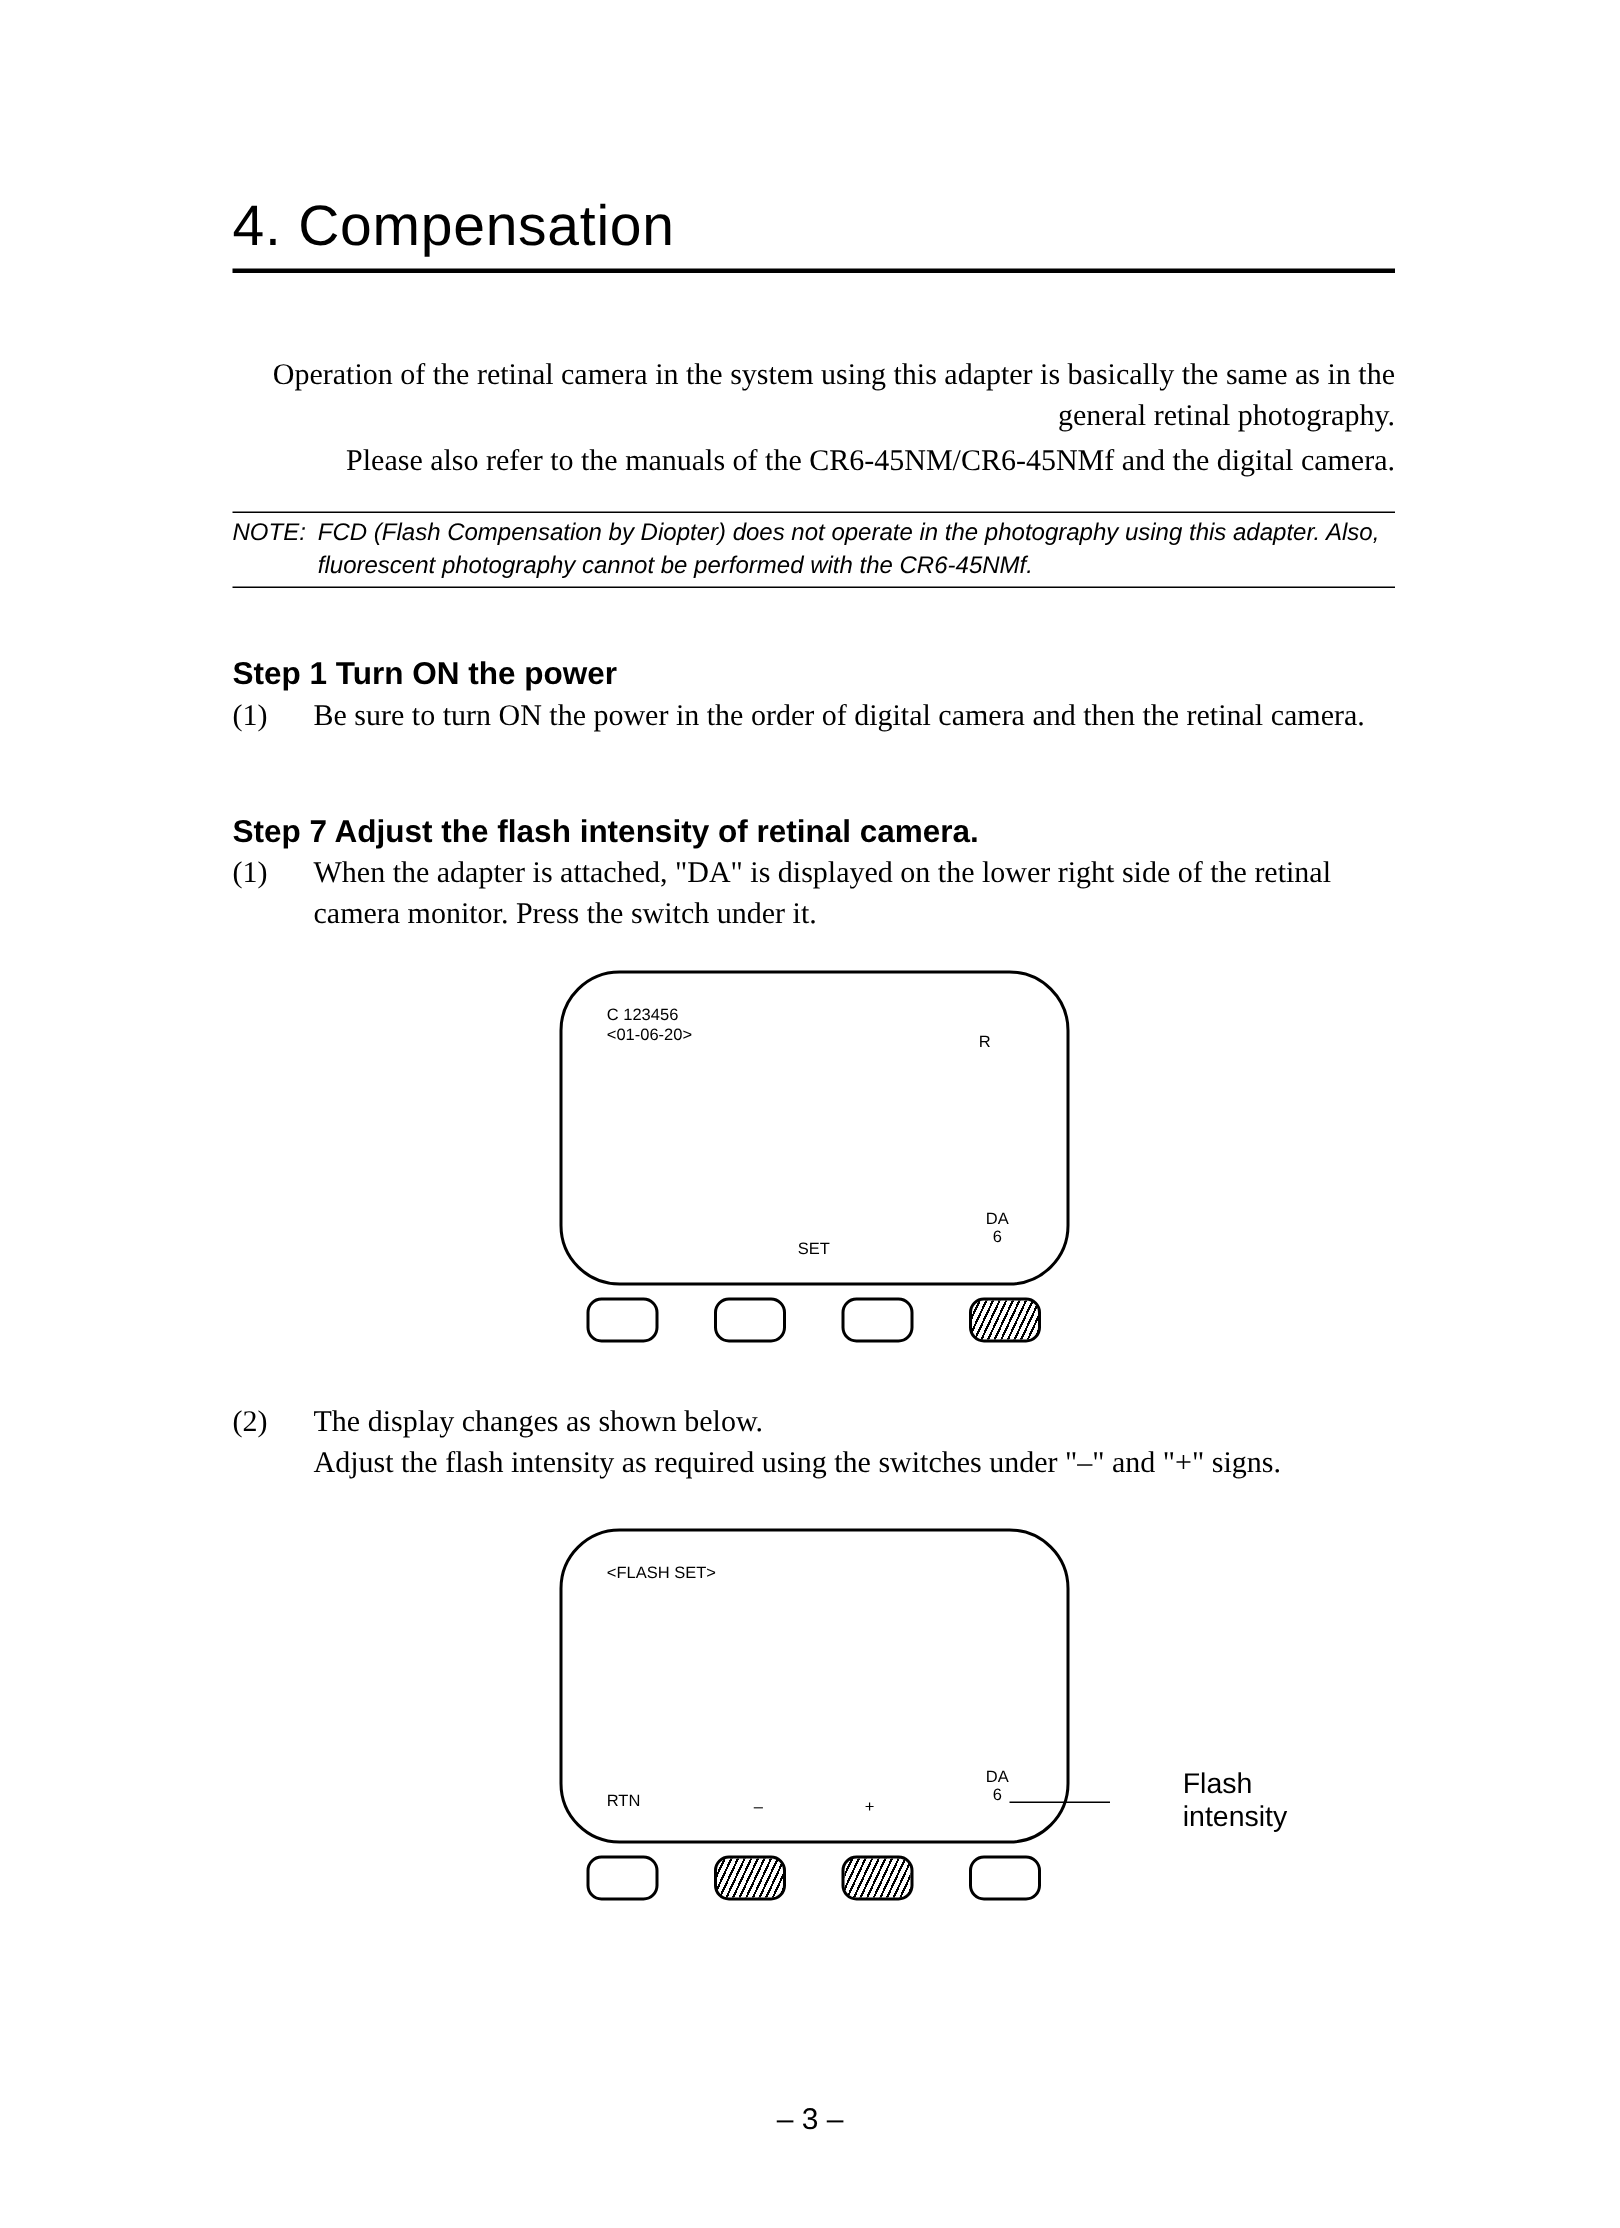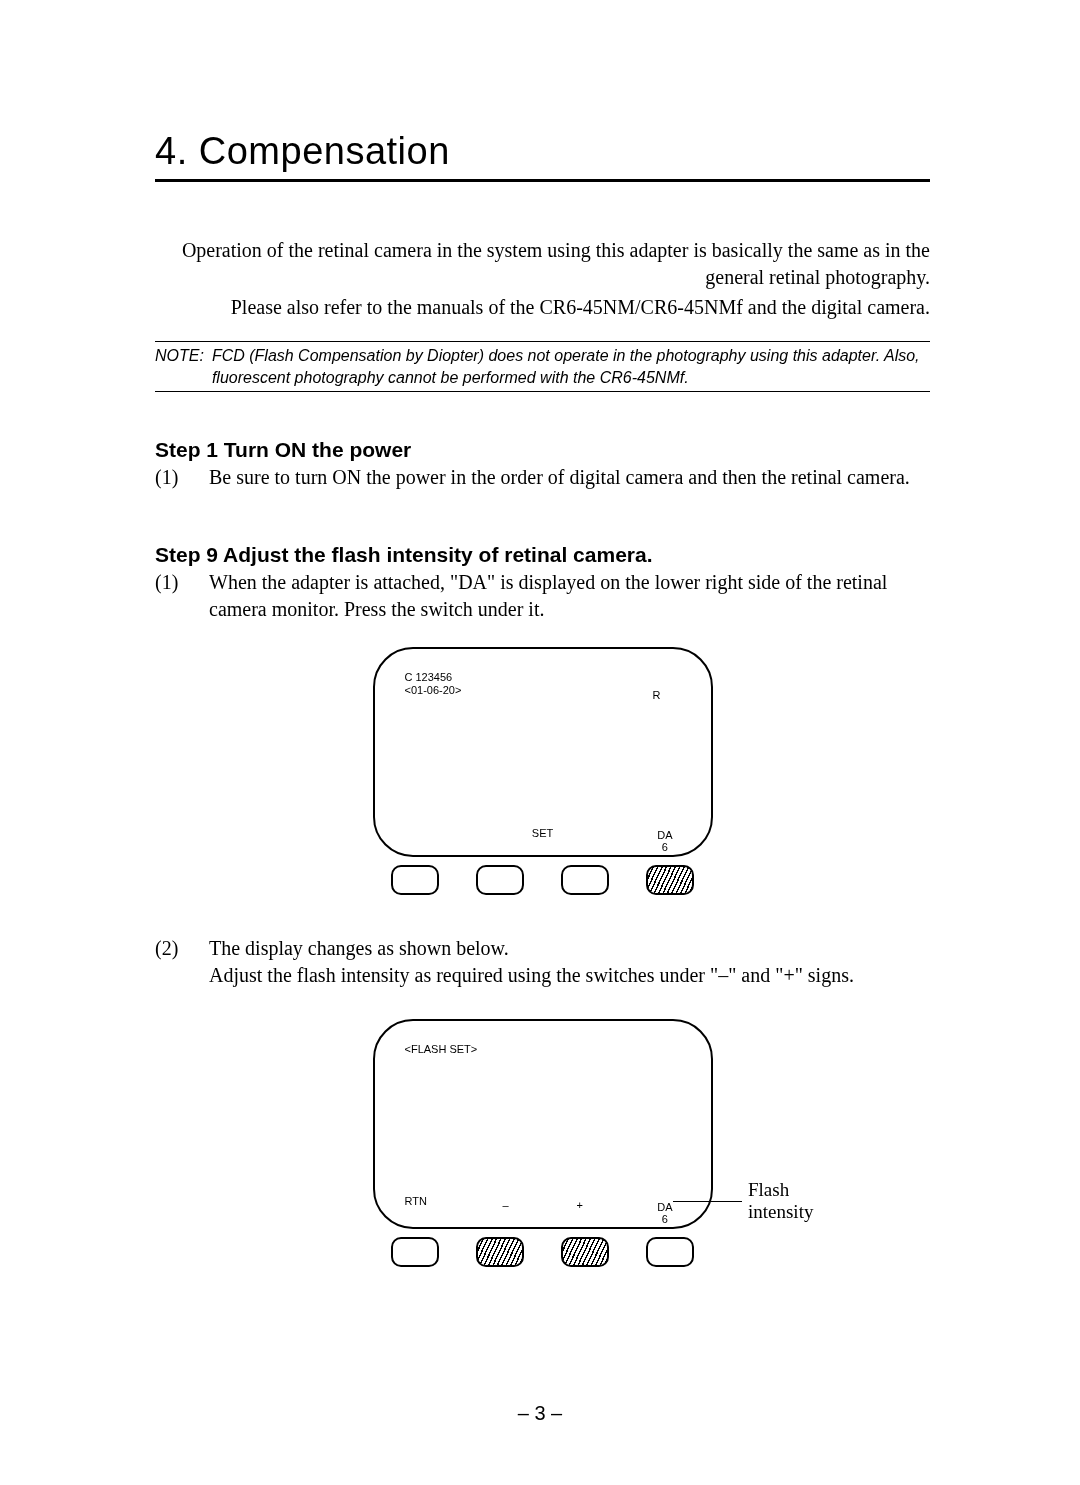--- a/index.html
+++ b/index.html
@@ -84,21 +84,21 @@
     border: 2.5px solid #000;
     border-radius: 40px;
     box-sizing: border-box;
     font-family: Helvetica, Arial, sans-serif;
     font-size: 11px;
   }
   .screen .tl { position: absolute; top: 22px; left: 30px; line-height: 1.2; white-space: pre; }
   .screen .tr { position: absolute; top: 40px; right: 50px; }
   .screen .bl { position: absolute; bottom: 20px; left: 30px; }
   .screen .bc { position: absolute; bottom: 16px; left: 50%; transform: translateX(-50%); margin-top: 24px; }
-  .screen .br { position: absolute; bottom: 2px; right: 38px; text-align: center; line-height: 1.1; }
+  .screen .br { position: absolute; bottom: 24px; right: 38px; text-align: center; line-height: 1.1; }
   .screen .bc-minus { position: absolute; bottom: 16px; left: 128px; }
   .screen .bc-plus  { position: absolute; bottom: 16px; left: 202px; }
 
   .switch-row {
     display: flex;
     justify-content: space-between;
     padding: 8px 18px 0 18px;
   }
   .sw {
     width: 48px;
@@ -112,21 +112,22 @@
   }
 
   
   .callout {
     position: absolute;
     top: 160px;
     left: 300px;
     display: flex;
     align-items: center;
     font-size: 19px;
-    font-family: Liberation Serif, serif;
+    font-family: Liberation Sans, sans-serif;
+    gap: 42px;
   }
   .lead {
     width: 90px;
     height: 0;
     border-top: 1.6px solid #000;
     margin-right: 6px;
   }
 
   .page-number {
     position: absolute;
@@ -157,21 +158,21 @@
     <div class="note-label">NOTE:</div>
     <div class="note-text">FCD (Flash Compensation by Diopter) does not operate in the photography using this adapter. Also, fluorescent photography cannot be performed with the CR6-45NMf.</div>
   </div>
 
   <div class="step-heading">Step 1  Turn ON the power</div>
   <div class="num-item">
     <div class="num">(1)</div>
     <div class="txt">Be sure to turn ON the power in the order of digital camera and then the retinal camera.</div>
   </div>
 
-  <div class="step-heading step2-heading">Step 9  Adjust the flash intensity of retinal camera.</div>
+  <div class="step-heading step2-heading">Step 7  Adjust the flash intensity of retinal camera.</div>
   <div class="num-item">
     <div class="num">(1)</div>
     <div class="txt">When the adapter is attached, "DA" is displayed on the lower right side of the retinal camera monitor. Press the switch under it.</div>
   </div>
 
   <div class="monitor-wrap">
     <div class="screen">
       <div class="tl"><span>C 123456</span>
 <span>&lt;01-06-20&gt;</span></div>
       <div class="tr">R</div>

